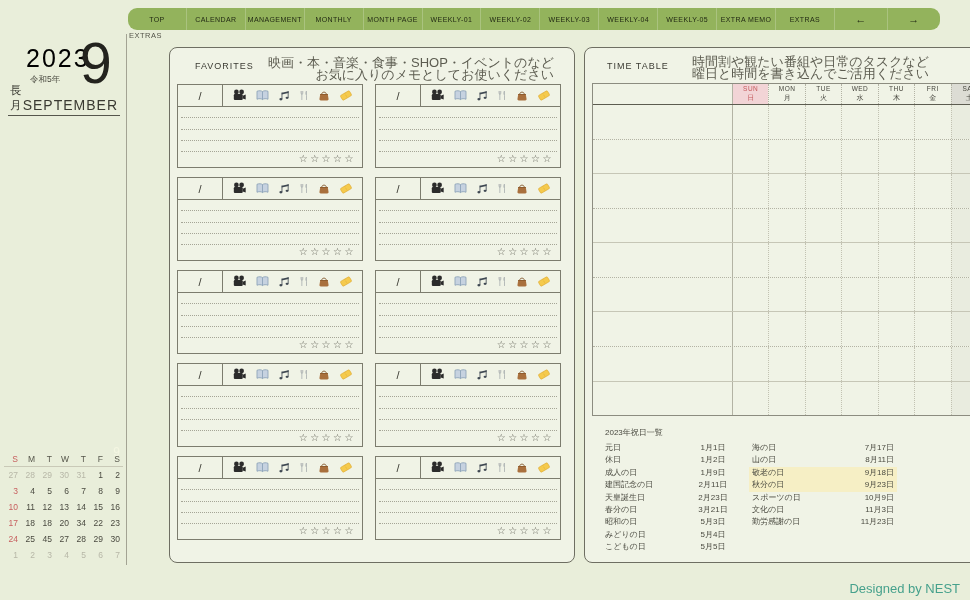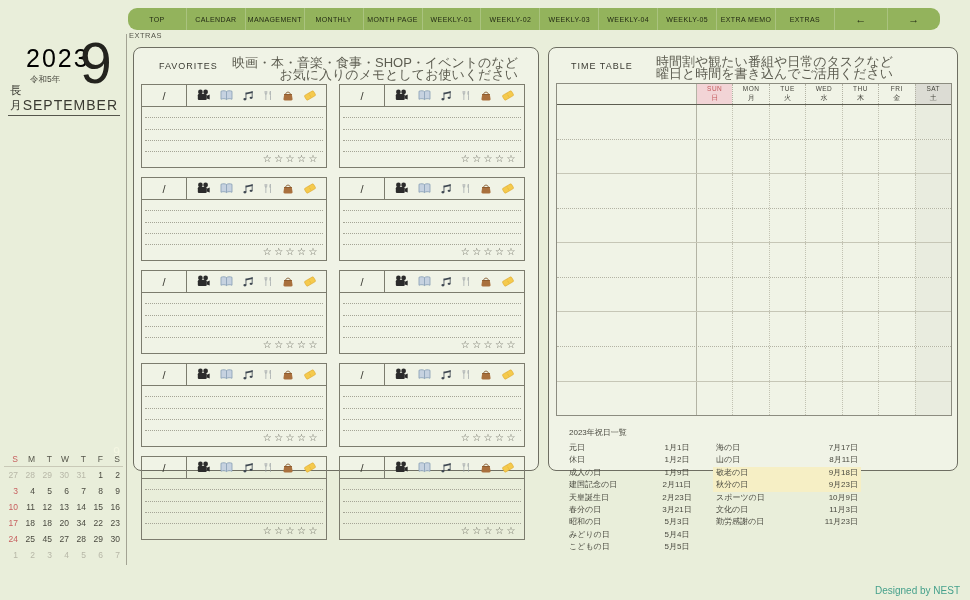--- a/index.html
+++ b/index.html
@@ -32,22 +32,22 @@
   .mc-row { display:flex; }
   .mc-cell { flex:1 1 0; height:16px; font-size:8.5px; text-align:right; padding-right:3px; line-height:16px; }
   #mini-cal-head { border-bottom:1px solid #c9c9b7; }
   #mini-cal-head .mc-cell { color:#55554a; height:14px; line-height:14px; }
   #mini-cal-head .mc-cell.sun { color:#c75f5f; }
   .mc-cell.cur { color:#4a4a40; cursor:pointer; }
   .mc-cell.sun { color:#c75f5f; cursor:pointer; }
   .mc-cell.out { color:#b7b7a7; cursor:pointer; }
 
   
-  .panel { position:absolute; top:47px; height:424px; background:#f0f3e6;
-    border:1px solid #6e6e62; border-radius:8px; }
+  .panel { position:absolute; top:47px; height:516px; background:#f0f3e6;
+    border:1px solid #6e6e62; border-radius:8px;margin-left:36px; }
   #favorites-panel { left:133px; width:406px; }
   #timetable-panel { left:548px; width:410px; }
   .panel-title { position:absolute; font-size:9px; letter-spacing:1px; color:#3a3a32; }
   .panel-desc { position:absolute; font-size:13px; line-height:12px; color:#5c5c50; }
 
   
   #favorites-cards { position:absolute; left:7px; top:36px; width:386px;
     display:grid; grid-template-columns:186px 186px; grid-auto-rows:84px; column-gap:12px; row-gap:9px; }
   .fav-card { border:1px solid #7c7c6e; display:flex; flex-direction:column; background:transparent; }
   .fav-head { height:22px; display:flex; border-bottom:1px solid #7c7c6e; }
@@ -83,21 +83,21 @@
   #holidays-title { position:absolute; left:20px; top:379px; font-size:8px; color:#4a4a40; }
   #holidays-list { position:absolute; left:20px; top:394px; width:300px; }
   .hol-row { display:flex; height:12.4px; font-size:8px; line-height:12.4px; color:#4a4a40; }
   .hol-name-l { width:82px; }
   .hol-date-l { width:52px; text-align:center; }
   .hol-block-r { margin-left:10px; width:148px; display:flex; padding:0 3px; }
   .hol-block-r.hl { background:#f6efc5; }
   .hol-name-r { flex:1; }
   .hol-date-r { width:52px; text-align:right; }
 
-  #credit { position:absolute; right:10px; bottom:4px; font-size:10px; color:#46a18c; }
+  #credit { position:absolute; right:10px; bottom:4px; font-size:13px; color:#46a18c; }
 </style>
 </head>
 <body>
 
 <div id="stage">
 
   <nav id="nav-bar">
       <div class="nav-tab">TOP</div>
       <div class="nav-tab">CALENDAR</div>
       <div class="nav-tab">MANAGEMENT</div>

